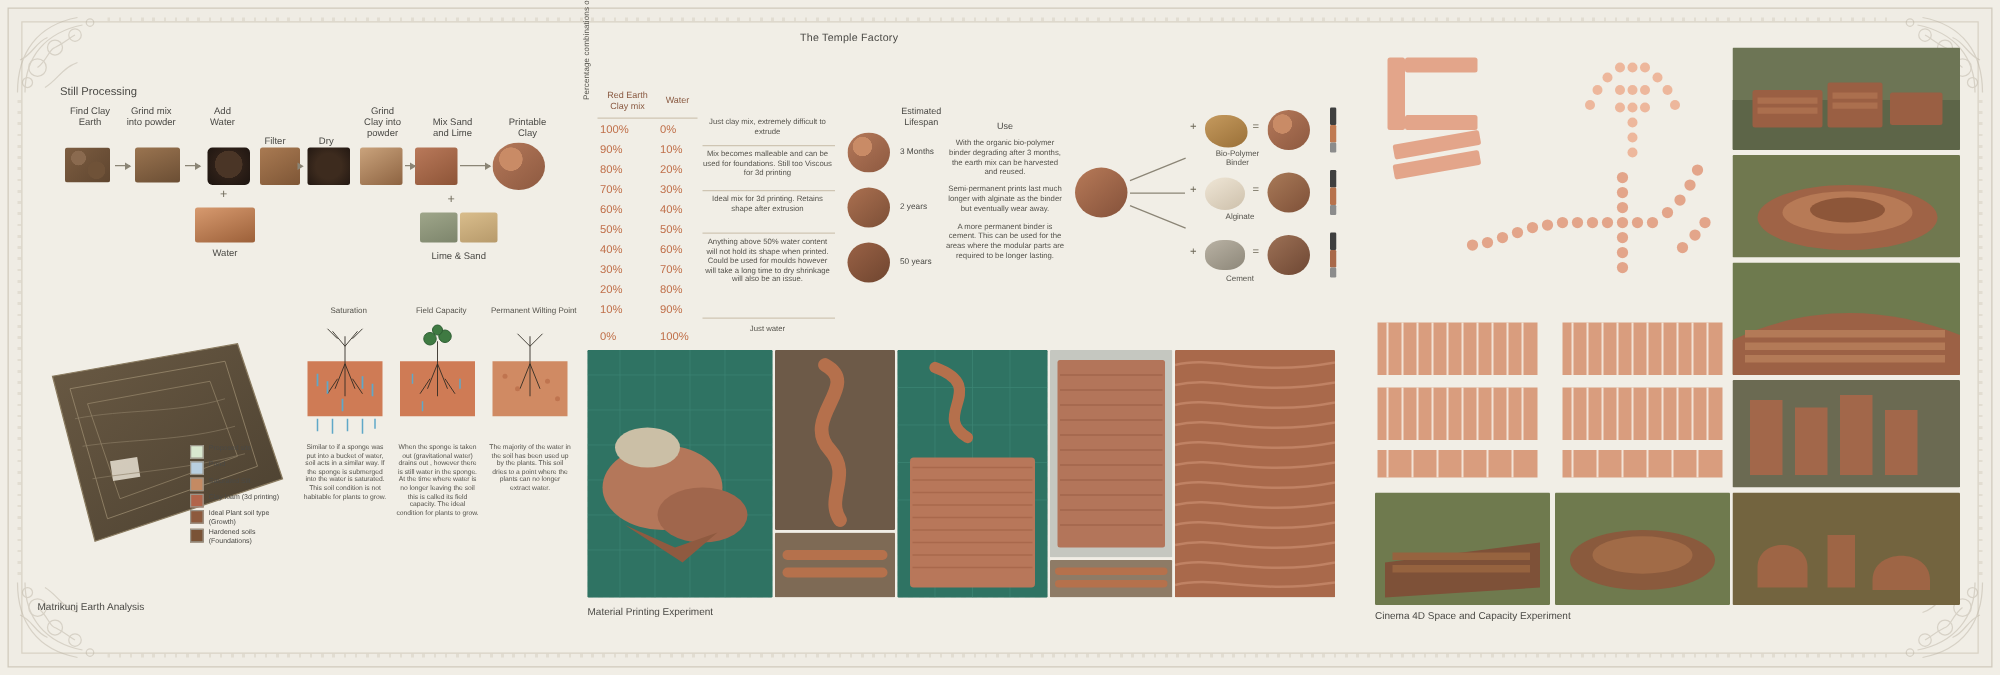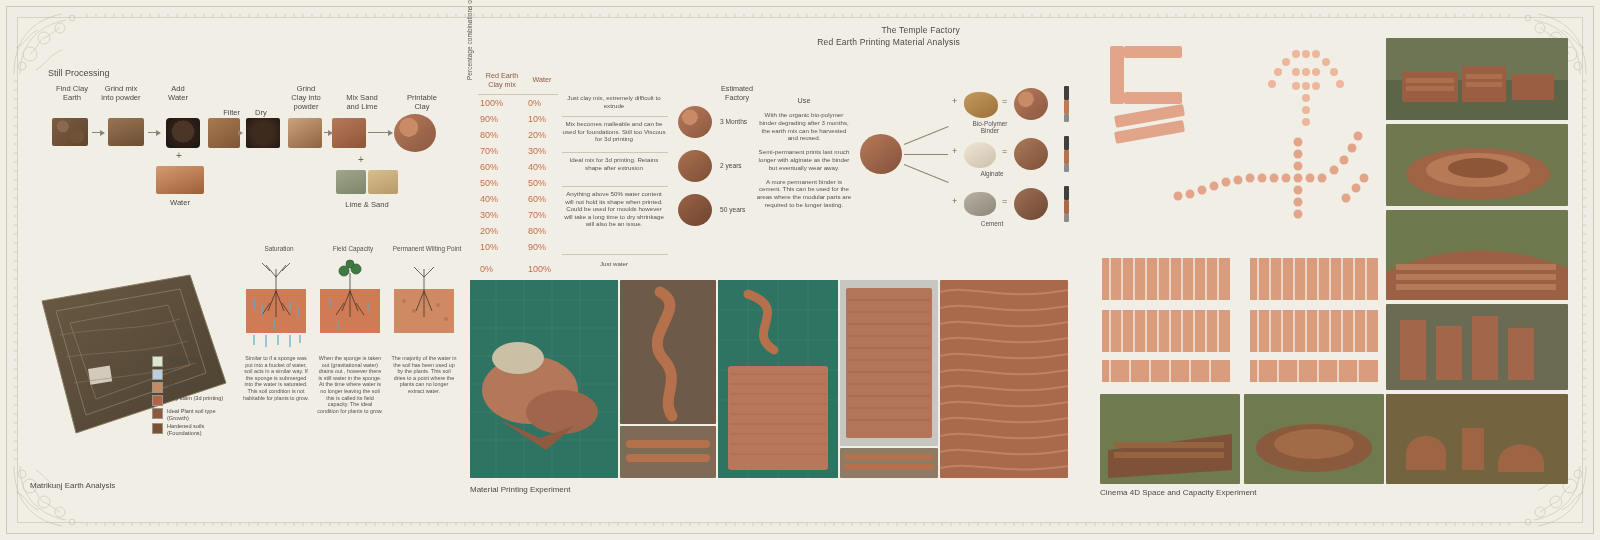--- a/index.html
+++ b/index.html
@@ -36,21 +36,21 @@
     opacity:.6;
   }
   .edge-top{left:86px;right:86px;top:14px;height:3px;}
   .edge-bottom{left:86px;right:86px;bottom:14px;height:3px;}
   .edge-left{left:14px;top:80px;bottom:80px;width:3px;
      background:repeating-linear-gradient(0deg,#d9d3c5 0 2px, transparent 2px 9px);}
   .edge-right{right:14px;top:80px;bottom:80px;width:3px;
      background:repeating-linear-gradient(0deg,#d9d3c5 0 2px, transparent 2px 9px);}
 
   
-  .title-block{position:absolute;left:640px;top:24px;width:320px;text-align:right;}
+  .title-block{position:absolute;left:640px;top:24px;width:320px;text-align:left;}
   .title-block .t1{font-size:8.5px;letter-spacing:.2px;color:#4a4945;line-height:12px;}
   .title-block .t2{font-size:8.5px;letter-spacing:.2px;color:#4a4945;line-height:12px;}
 
   
   .sec-h{position:absolute;font-size:9px;color:#4a4945;}
 
   
   #earth-processing{position:absolute;left:48px;top:66px;width:420px;height:180px;}
   .step-label{position:absolute;font-size:7.6px;line-height:9px;text-align:center;color:#4a4945;}
   .thumb{position:absolute;border-radius:2px;overflow:hidden;}
@@ -191,34 +191,33 @@
       <path d="M20 46 C28 40 30 30 34 30"></path>
         <path d="M34 30 C42 26 46 22 50 20"></path>
       <path d="M6 40 C16 36 18 26 28 22"></path>
         <path d="M26 62 C36 56 40 46 52 42"></path>
       <circle cx="62" cy="10" r="3"></circle>
     </g>
   </svg>
 
   <div class="title-block">
     <div class="t1">The Temple Factory</div>
-    <div class="t2">Red Earth Printing Material Analysis</div>
   </div>
 
   <div class="sec-h" style="left:48px;top:68px;">Still Processing</div>
 
   <div id="earth-processing">
 
     <div class="step-label" style="left:0px;top:18px;width:48px;white-space:pre-line;">Find Clay
 Earth</div>
     <div class="step-label" style="left:44px;top:18px;width:58px;white-space:pre-line;">Grind mix
 into powder</div>
     <div class="step-label" style="left:108px;top:18px;width:44px;white-space:pre-line;">Add
 Water</div>
-    <div class="step-label" style="left:152px;top:42px;width:40px;text-align:right;">Filter</div>
+    <div class="step-label" style="left:152px;top:42px;width:40px;">Filter</div>
     <div class="step-label" style="left:196px;top:42px;width:34px;">Dry</div>
     <div class="step-label" style="left:230px;top:18px;width:56px;white-space:pre-line;">Grind
 Clay into
 powder</div>
     <div class="step-label" style="left:288px;top:27px;width:52px;white-space:pre-line;">Mix Sand
 and Lime</div>
     <div class="step-label" style="left:348px;top:27px;width:52px;white-space:pre-line;">Printable
 Clay</div>
 
     <div class="thumb tex-soil" style="left:4px;top:52px;width:36px;height:28px;"></div>
@@ -294,21 +293,21 @@
     <div class="hr-line" style="left:92px;top:80px;width:106px;"></div>
     <div class="pct-note" style="left:92px;top:84px;width:104px;">Ideal mix for 3d printing. Retains shape after extrusion</div>
     <div class="hr-line" style="left:92px;top:114px;width:106px;"></div>
     <div class="pct-note" style="left:92px;top:118px;width:104px;">Anything above 50% water content will not hold its shape when printed. Could be used for moulds however will take a long time to dry shrinkage will also be an issue.</div>
     <div class="hr-line" style="left:92px;top:182px;width:106px;"></div>
     <div class="pct-note" style="left:92px;top:188px;width:104px;">Just water</div>
   </div>
 
   <div id="lifespan">
     <div class="ls-h" style="white-space:pre-line;">Estimated
-Factory</div>
+Lifespan</div>
     <div class="ball tex-clay" style="left:6px;top:22px;width:34px;height:32px;"></div>
     <div class="ls-t" style="left:48px;top:34px;">3 Months</div>
     <div class="ball tex-clay" style="left:6px;top:66px;width:34px;height:32px;background:linear-gradient(140deg,#ab7050,#7c4f37);"></div>
     <div class="ls-t" style="left:48px;top:78px;">2 years</div>
     <div class="ball tex-clay" style="left:6px;top:110px;width:34px;height:32px;background:linear-gradient(140deg,#9a6246,#6f452f);"></div>
     <div class="ls-t" style="left:48px;top:122px;">50 years</div>
   </div>
 
   <div id="use-col">
     <div class="use-h">Use</div>

